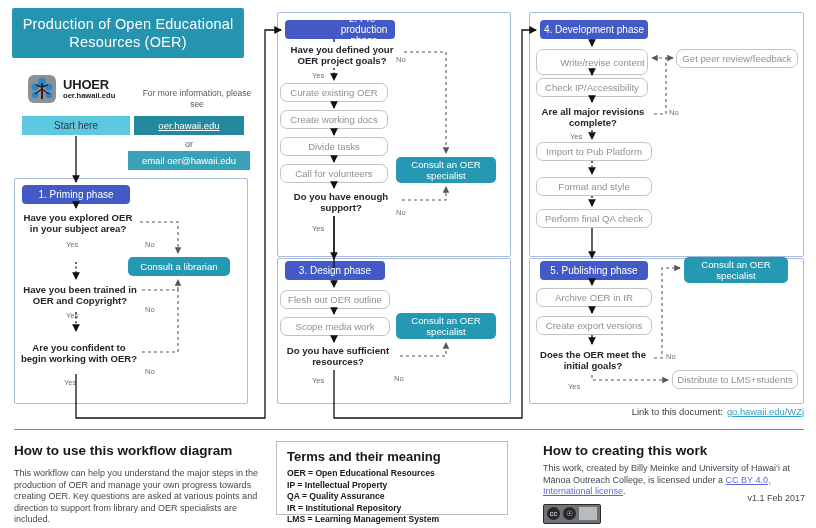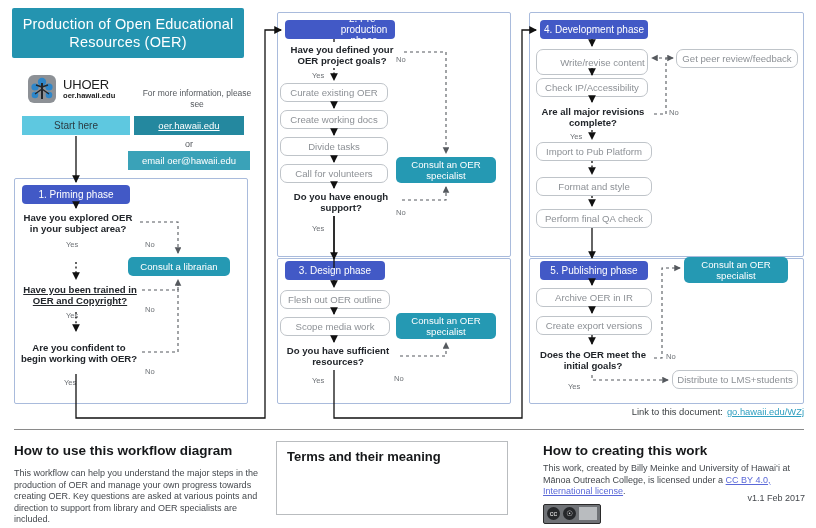--- a/index.html
+++ b/index.html
@@ -14,21 +14,21 @@
   #title-banner{
     left:12px;top:8px;width:232px;height:50px;background:#2494b0;border-radius:2px;
     display:flex;align-items:center;justify-content:center;text-align:center;
     color:#ffffff;font-size:14.5px;line-height:18px;letter-spacing:.2px;
   }
 
   
   #uhoer-logo{left:27px;top:74px;width:125px;height:30px;display:flex;align-items:center;gap:6px;}
   .logo-mark{width:30px;height:30px;position:relative;flex:none;}
   .logo-text{display:flex;flex-direction:column;line-height:1;}
-  .logo-text .l1{font-size:13px;font-weight:normal;color:#1d1d1d;letter-spacing:-.2px;}
+  .logo-text .l1{font-size:13px;font-weight:bold;color:#1d1d1d;letter-spacing:-.2px;}
   .logo-text .l2{font-size:7.6px;font-weight:bold;color:#1d1d1d;margin-top:1px;}
 
   
   #info-text{left:137px;top:88px;width:120px;text-align:center;font-size:8.5px;line-height:11px;color:#55595e;}
   .pill{border-radius:0;display:flex;align-items:center;justify-content:center;text-align:center;color:#ffffff;}
   #start-here{left:22px;top:116px;width:108px;height:19px;background:#5ec8e0;font-size:10px;color:#2b3b42;}
   #link-oer{left:134px;top:116px;width:110px;height:19px;background:#24889f;font-size:9.5px;}
   #link-oer span{text-decoration:underline;}
   #or-text{left:134px;top:139px;width:110px;text-align:center;font-size:9px;color:#55595e;}
   #link-email{left:128px;top:151px;width:122px;height:19px;background:#3aa2b8;font-size:9.5px;}
@@ -125,21 +125,21 @@
 <div class="abs" id="or-text">or</div>
 <div class="abs pill" id="link-email">
   <span>email oer@hawaii.edu</span>
 </div>
 
 <div class="abs phase-box" id="phase1-box"></div>
 <div class="abs phase-chip" style="left:22px;top:185px;width:108px;height:19px;">
   <span>1. Priming phase</span>
 </div>
 <div class="abs decision" style="left:20px;top:210px;width:116px;height:26px;">Have you explored OER in your subject area?</div>
-<div class="abs decision" style="left:20px;top:282px;width:120px;height:26px;text-decoration:underline;">Have you been trained in OER and Copyright?</div>
+<div class="abs decision" style="left:20px;top:282px;width:120px;height:26px;">Have you been trained in OER and Copyright?</div>
 <div class="abs decision" style="left:20px;top:334px;width:118px;height:38px;">Are you confident to begin working with OER?</div>
 <div class="abs consult" style="left:128px;top:257px;width:102px;height:19px;">
   <span>Consult a librarian</span>
 </div>
 <div class="ylabel" style="left:66px;top:240px;">Yes</div>
 <div class="ylabel" style="left:66px;top:311px;">Yes</div>
 <div class="ylabel" style="left:64px;top:378px;">Yes</div>
 <div class="nlabel" style="left:145px;top:240px;">No</div>
 <div class="nlabel" style="left:145px;top:305px;">No</div>
 <div class="nlabel" style="left:145px;top:367px;">No</div>
@@ -284,20 +284,27 @@
 <div class="abs" id="footer-rule"></div>
 
 <div class="abs" id="foot-left">
   <div class="foot-h">How to use this workflow diagram</div>
   <div class="foot-p" style="margin-top:10px;">This workflow can help you understand the major steps in the production of OER and manage your own progress towards creating OER. Key questions are asked at various points and direction to support from library and OER specialists are included.</div>
 </div>
 
 <div class="abs" id="terms-card">
   <div id="terms-inner">
     <div class="foot-h" style="font-size:13px;">Terms and their meaning</div>
+    <div style="margin-top:4px;">
+      <div class="term-line">OER = Open Educational Resources</div>
+      <div class="term-line">IP = Intellectual Property</div>
+      <div class="term-line">QA = Quality Assurance</div>
+      <div class="term-line">IR = Institutional Repository</div>
+      <div class="term-line">LMS = Learning Management System</div>
+    </div>
   </div>
 </div>
 
 <div class="abs" id="foot-right">
   <div class="foot-h">How to creating this work</div>
   <div class="foot-p" style="margin-top:5px;">
     <span>This work, created by Billy Meinke and University of Hawai‘i at Mānoa Outreach College, is licensed under a </span><span class="ul-link">CC BY 4.0, International license</span><span>.</span>
   </div>
   <div id="cc-badge">
     <span class="cc-dot">cc</span>

